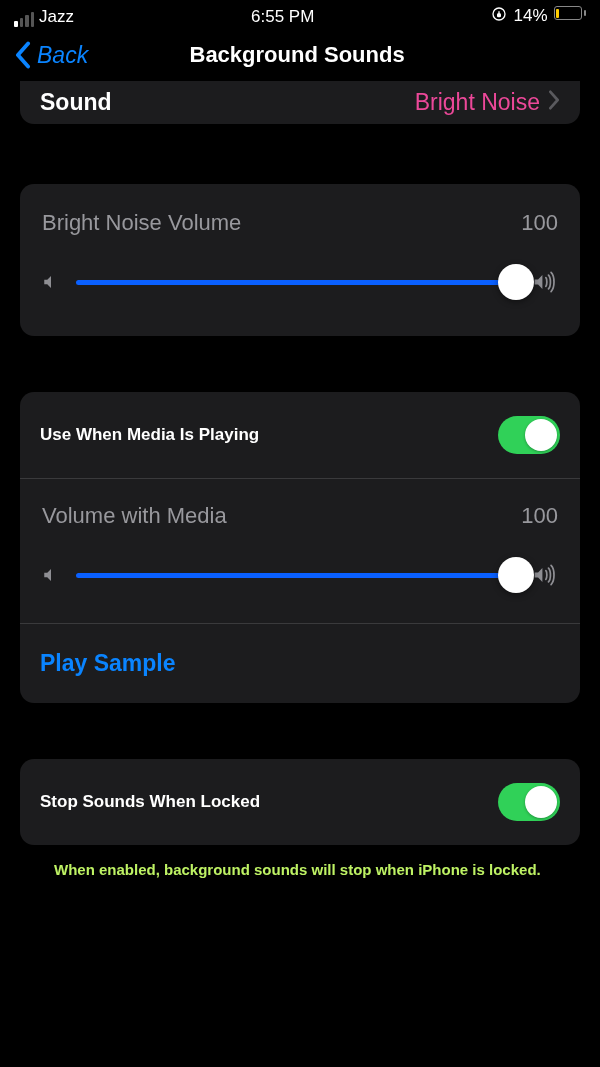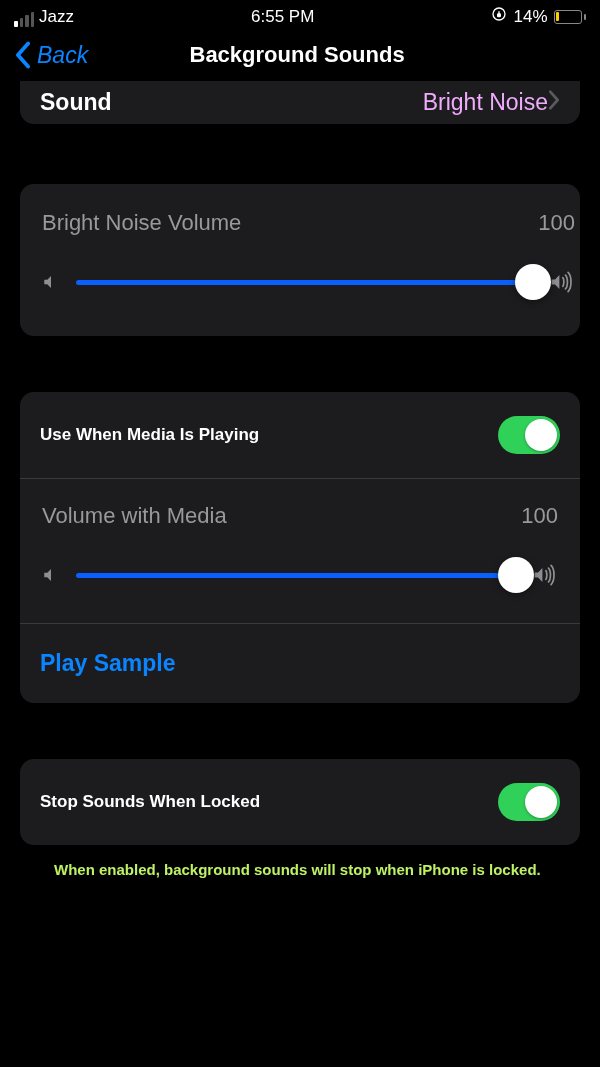--- a/index.html
+++ b/index.html
@@ -1,48 +1,48 @@
 <!DOCTYPE html>
 <html><head>
   <meta charset="utf-8">
   <style>
     * { margin: 0; padding: 0; box-sizing: border-box; font-family: -apple-system, BlinkMacSystemFont, "Segoe UI", Helvetica, Arial, sans-serif; }
     body { width: 600px; height: 1067px; background: #000; color: #fff; overflow: hidden; }
 
     .status-bar { display: flex; justify-content: space-between; align-items: center; padding: 6px 14px 4px 14px; font-size: 17px; font-weight: 500; color: #fff; }
     .status-left { display: flex; align-items: flex-end; gap: 5px; }
-    .status-right { display: flex; align-items: center; gap: 6px; }
+    .status-right { display: flex; align-items: flex-start; gap: 6px; }
     .signal-bars { display: inline-flex; align-items: flex-end; gap: 2px; }
     .signal-bars span { width: 3.5px; background: #555; border-radius: 1px; }
     .signal-bars span:nth-child(1){ height:6px; background:#fff;}
     .signal-bars span:nth-child(2){ height:9px; }
     .signal-bars span:nth-child(3){ height:12px; }
     .signal-bars span:nth-child(4){ height:15px; }
     .battery-wrap { display:flex; align-items:center; gap:2px; }
     .battery { width: 28px; height: 14px; border:1.5px solid #888; border-radius:3px; position:relative; display:flex; align-items:center; padding:1.5px; }
     .battery .fill { height:100%; width:14%; background:#ffcc00; border-radius:1px; }
     .battery-cap { width:2.5px; height:6px; background:#888; border-radius:1px; }
 
     .nav-bar { display:flex; align-items:center; padding: 10px 14px 12px 14px; }
     .back { display:flex; align-items:center; gap:5px; color:#0a84ff; font-size:23px;font-style:italic; }
     .back svg { width: 18px; height: 28px; }
     .nav-title { flex:1; text-align:center; font-size:22px; font-weight:700; color:#fff; margin-left:-80px; }
 
     .content { padding: 0 20px; }
     .group { background:#1c1c1e; border-radius:14px; overflow:hidden; }
     .row { display:flex; align-items:center; padding: 8px 20px; }
     .row-label { font-size: 23px; font-weight: 600; color:#fff; }
-    .row-value { margin-left:auto; font-size:23px; color:#f0abfc; display:flex; gap:0; }
+    .row-value { margin-left:auto; font-size:23px; color:#ec4899; display:flex; gap:8px; }
     .chevron { color:#5a5a5e; }
     .chevron svg { width:12px; height:20px; }
 
     .gap-lg { height: 60px; }
     .gap-md { height: 56px; }
 
-    .slider-card { padding: 26px 5px 36px 22px; }
+    .slider-card { padding: 26px 22px 36px 22px; }
     .slider-header { display:flex; justify-content:space-between; font-size:22px; color:#98989d; margin-bottom:28px; font-weight:500;}
     .slider-row { display:flex; align-items:center; gap:16px; }
     .speaker-icon { color:#8e8e93; display:flex; align-items:center;}
     .speaker-icon svg { width:18px; height:18px; }
     .speaker-icon.loud svg { width:26px; height:22px; }
 
     .slider { flex:1; position:relative; height:36px; display:flex; align-items:center; }
     .track { width:100%; height:5px; background:#0a60ff; border-radius:3px; }
     .thumb { position:absolute; width:36px; height:36px; background:#fff; border-radius:50%; top:0; transform:translateX(-50%); box-shadow:0 2px 6px rgba(0,0,0,0.4); }
 

